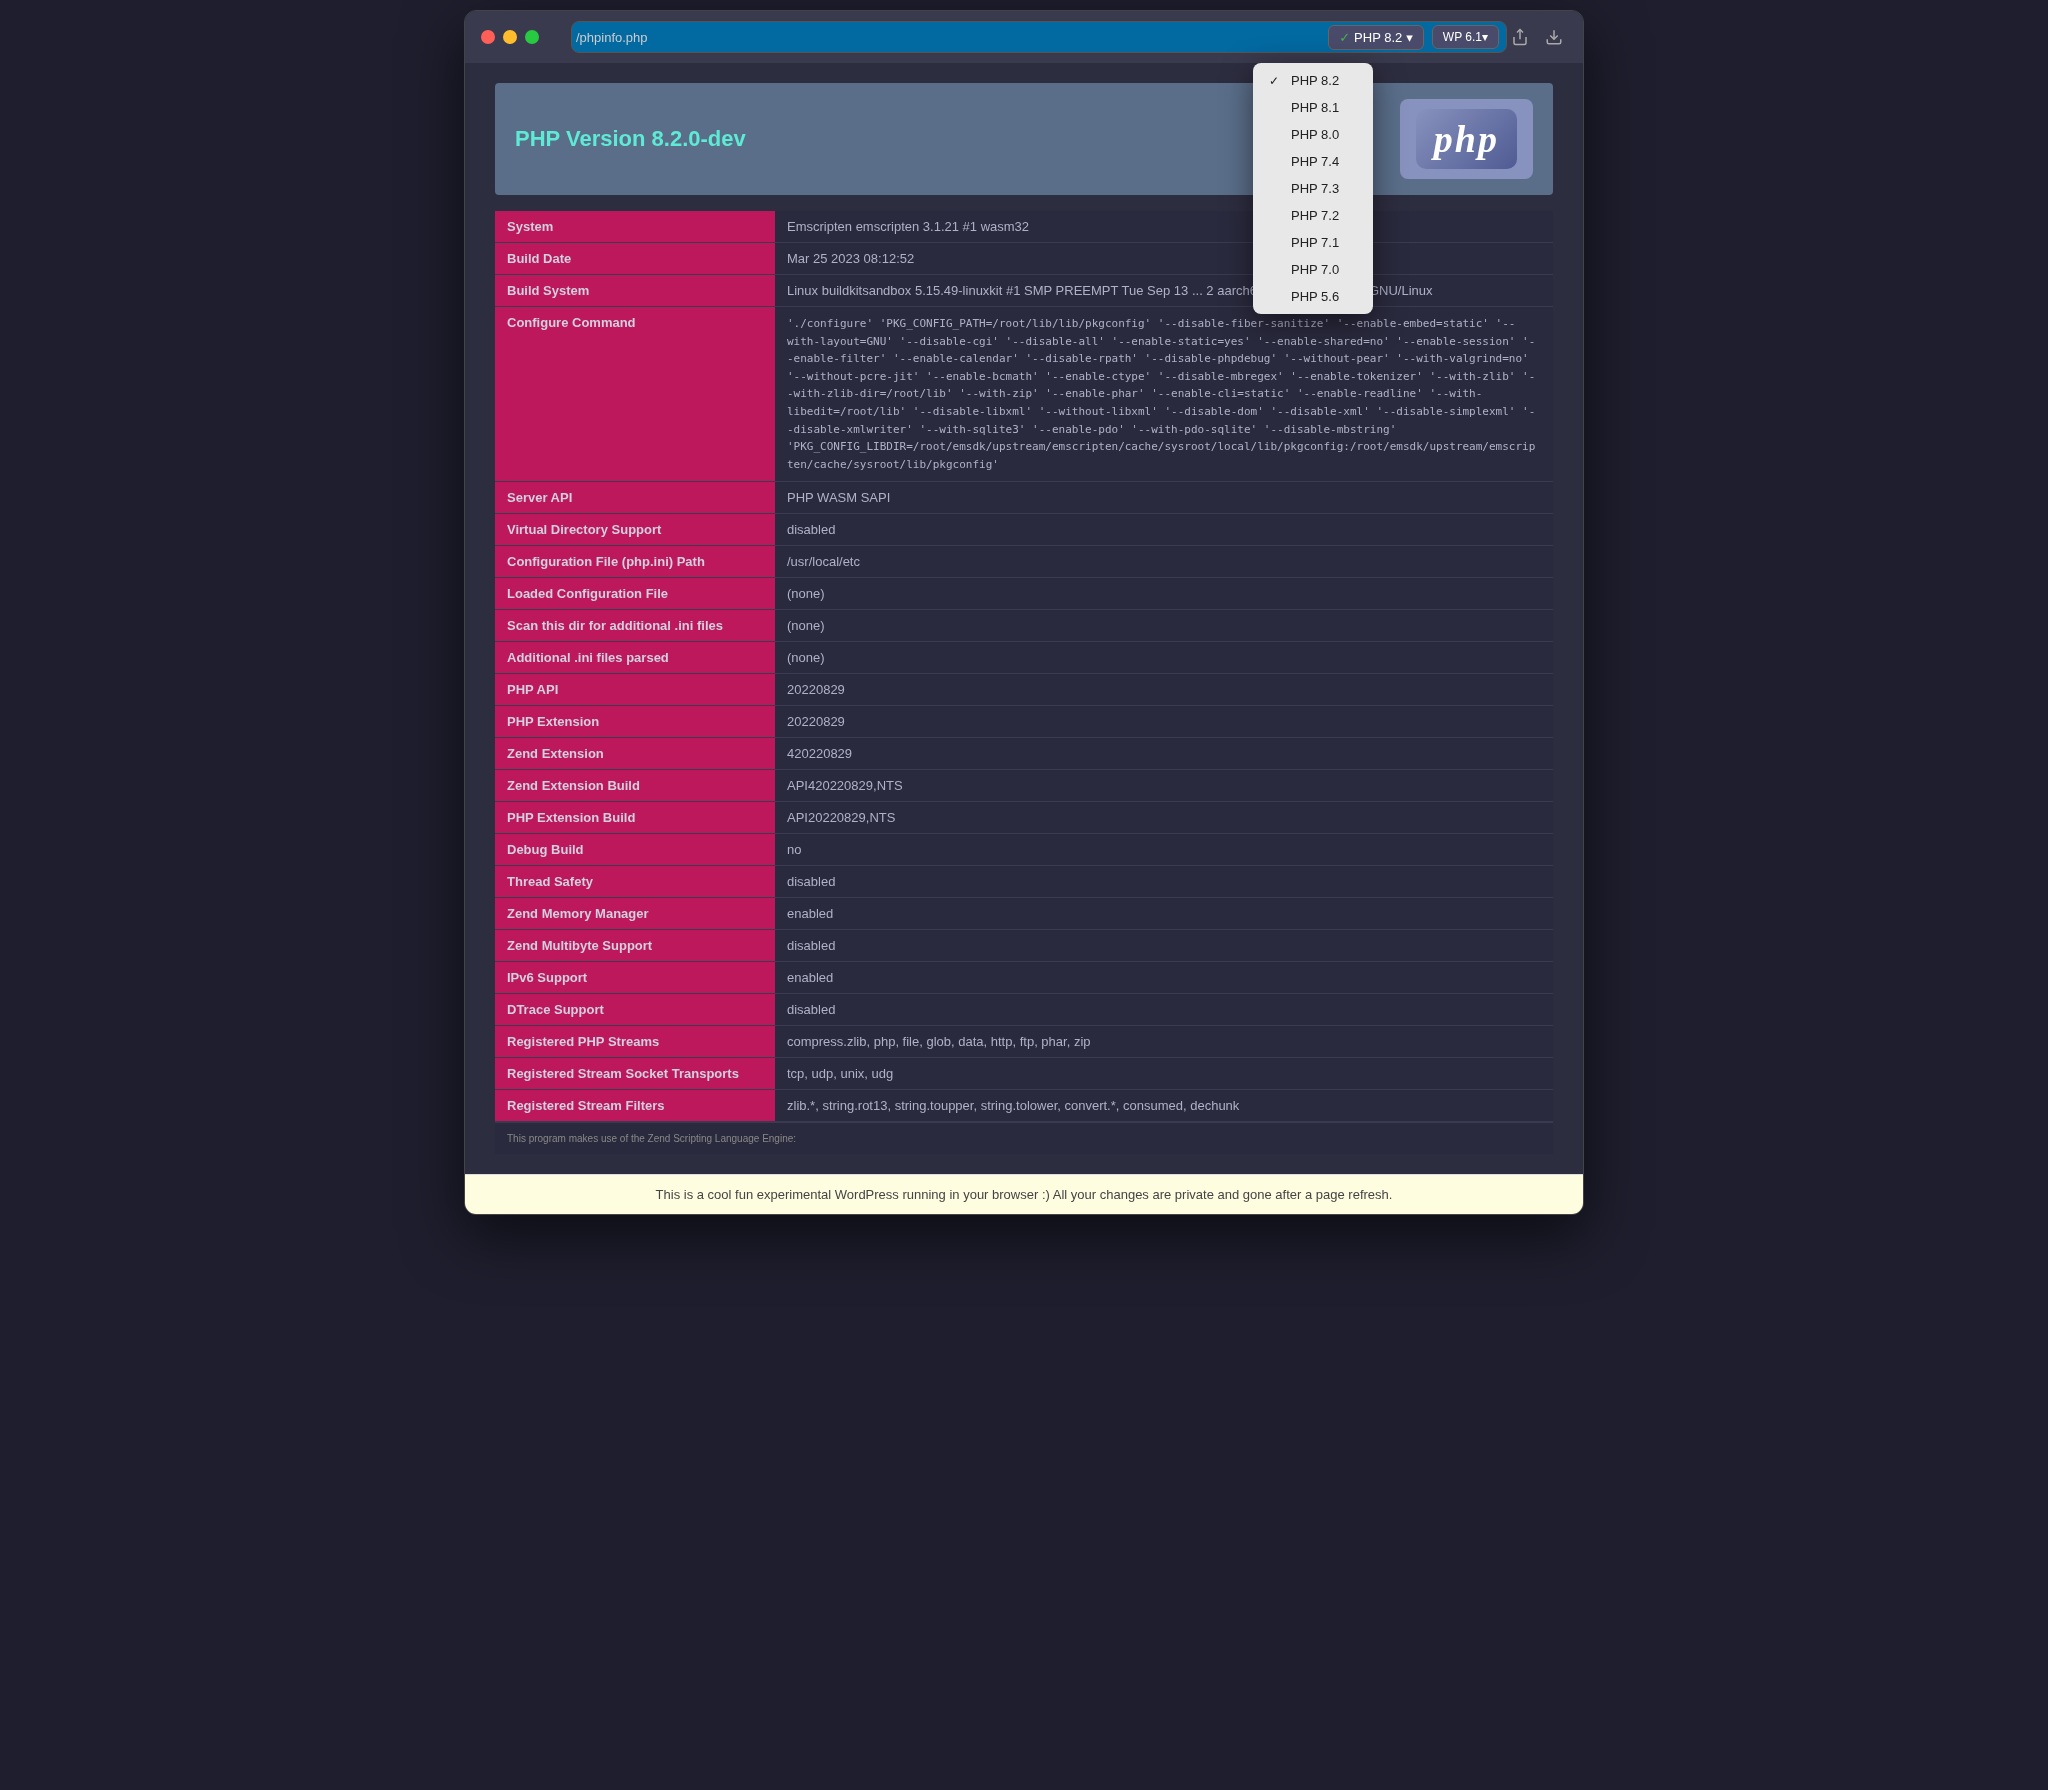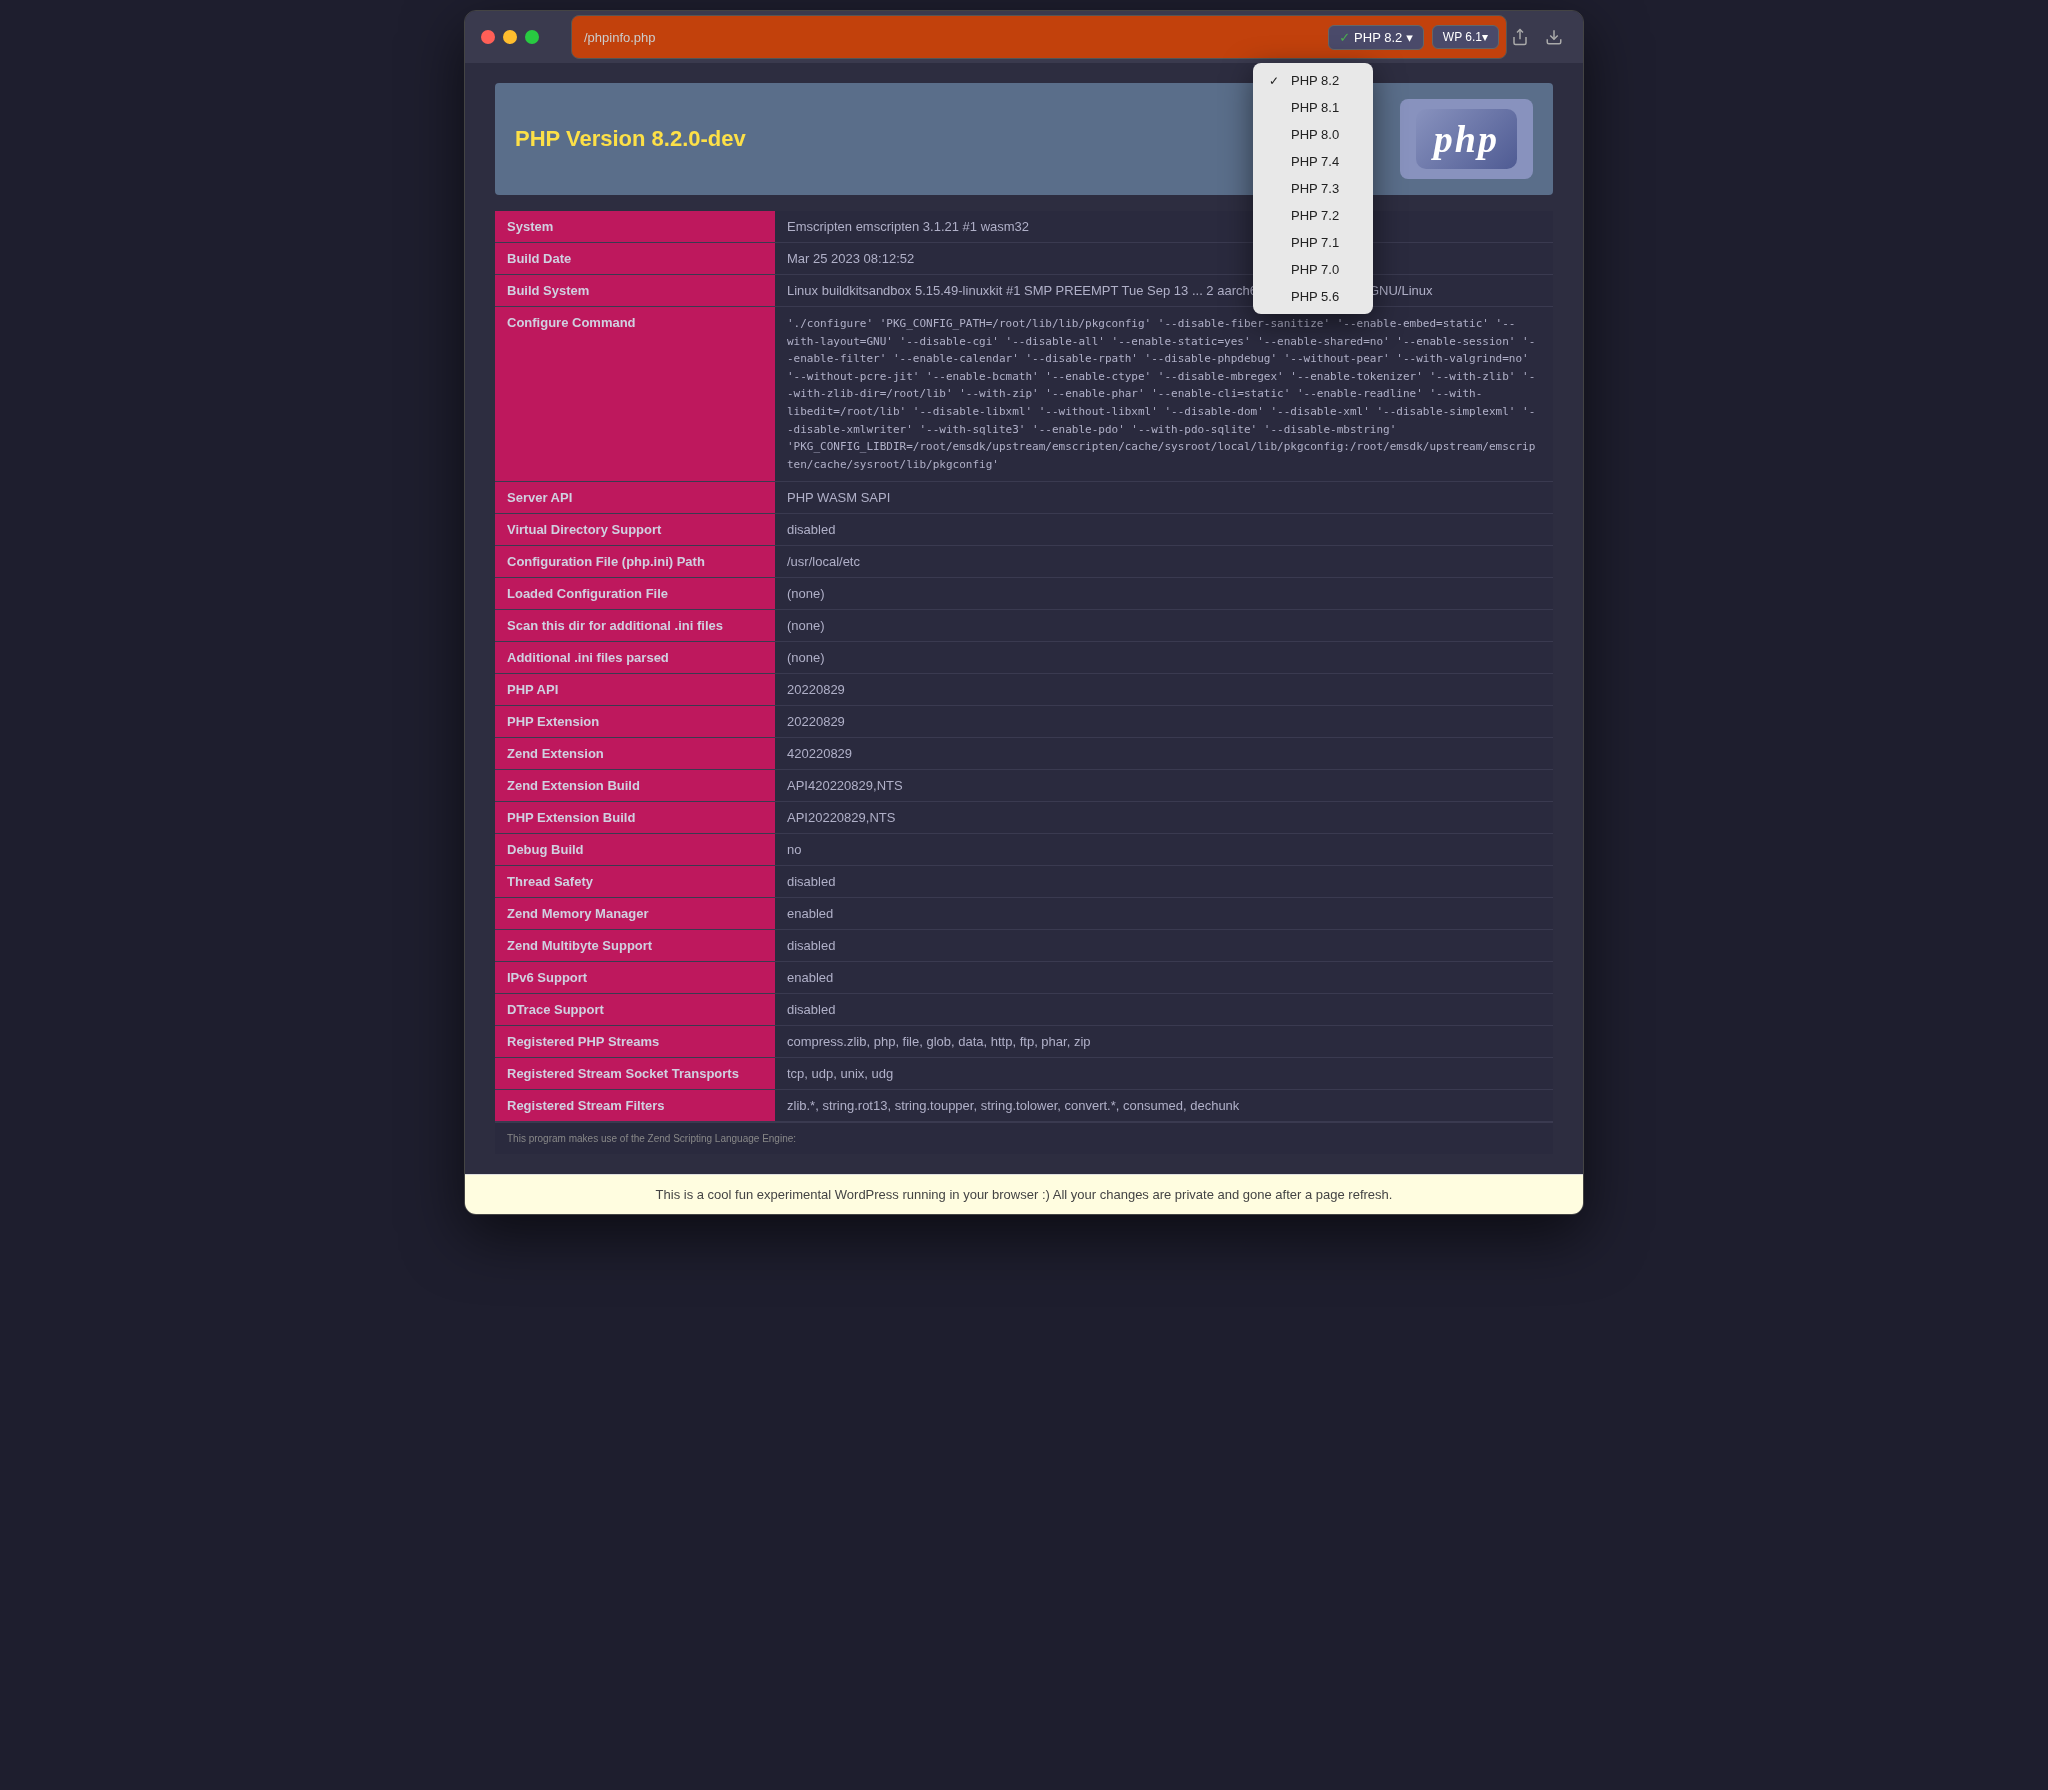--- a/index.html
+++ b/index.html
@@ -46,27 +46,27 @@
       width: 14px;
       height: 14px;
       border-radius: 50%;
     }
     .tl-red { background: #ff5f57; }
     .tl-yellow { background: #ffbd2e; }
     .tl-green { background: #28ca41; }
 
     .url-bar {
       flex: 1;
-      background: #c2410c;
+      background: #0369a1;
       border: 1px solid #555;
       border-radius: 8px;
-      height: 44px;
-      display: flex;
-      align-items: center;
-      padding: 0 12px;
+      height: 32px;
+      display: flex;
+      align-items: center;
+      padding: 0 4px;
       color: #ccc;
       font-size: 13px;
       margin: 0 60px 0 20px;
     }
 
     .titlebar-right {
       display: flex;
       align-items: center;
       gap: 8px;
       position: absolute;
@@ -158,21 +158,21 @@
       background: #5a6e8a;
       padding: 16px 20px;
       border-radius: 4px;
       margin-bottom: 16px;
       display: flex;
       align-items: center;
       justify-content: space-between;
     }
 
     .php-header-title {
-      color: #fde047;
+      color: #5eead4;
       font-size: 22px;
       font-weight: bold;
     }
 
     .php-logo {
       background: #8892be;
       border-radius: 8px;
       padding: 10px 16px;
       font-size: 24px;
       font-weight: bold;

